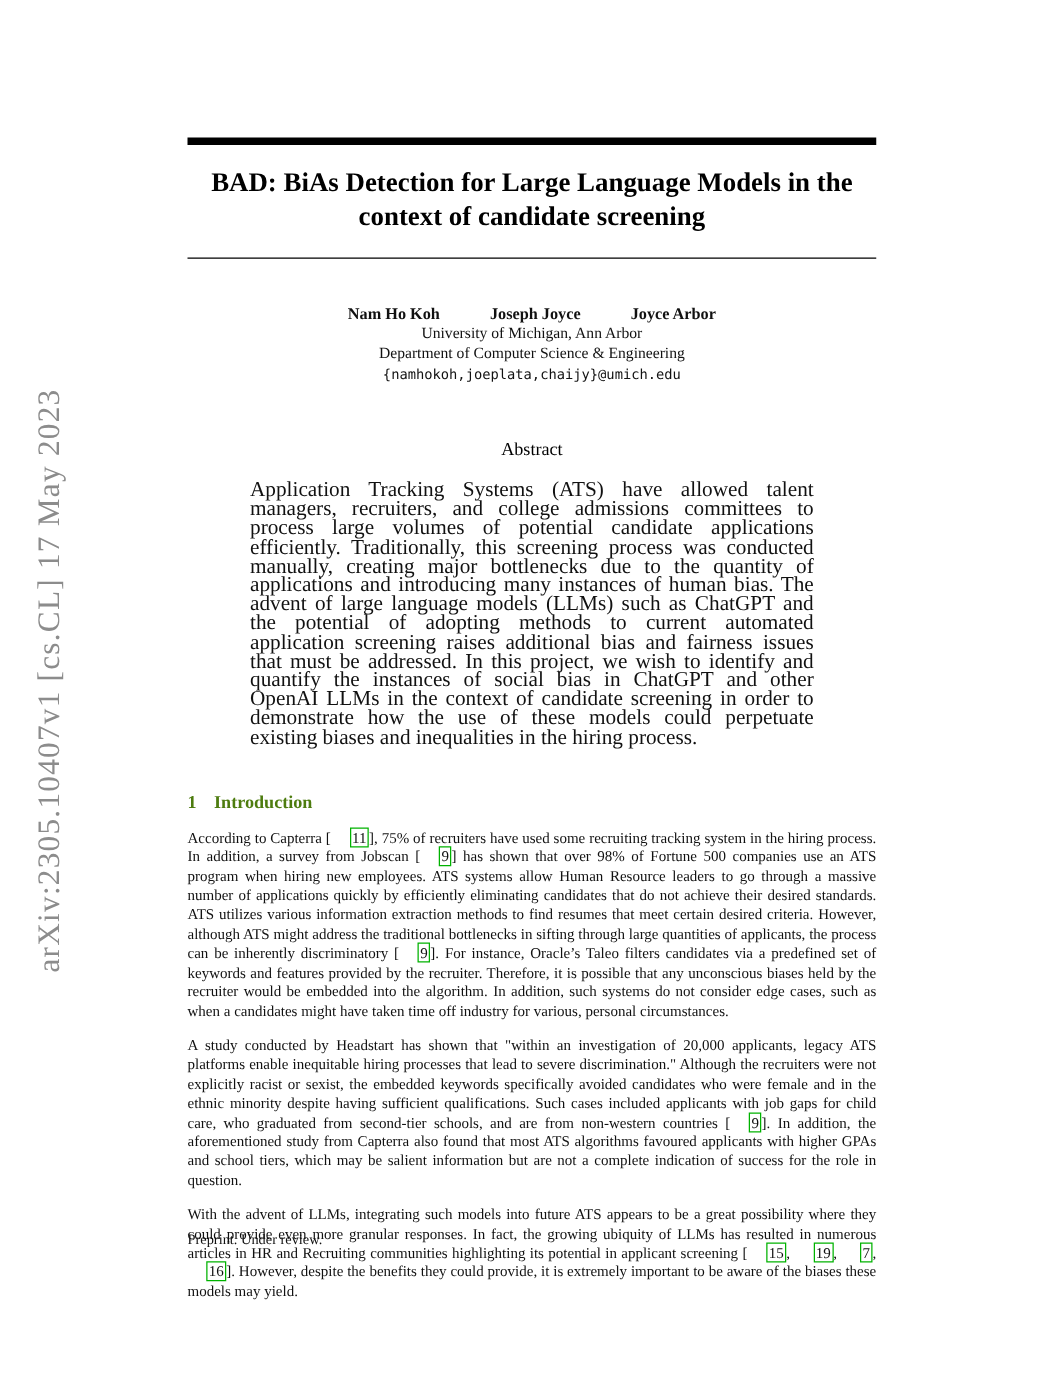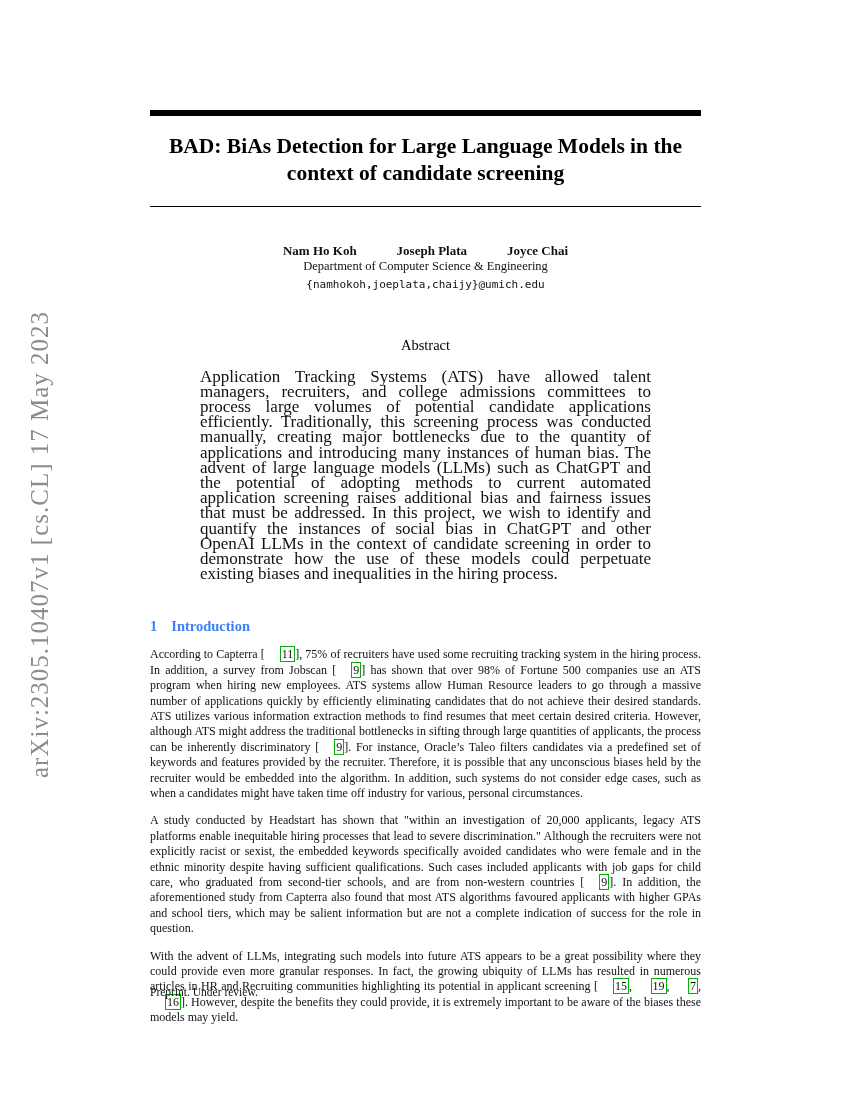--- a/index.html
+++ b/index.html
@@ -54,21 +54,21 @@
     font-weight: normal;
     text-align: center;
     color: #000;
   }
   .abstract-text {
     margin: 15px 50px 0;
     font-size: 17px;
     line-height: 15.2px;
     text-align: justify;
   }
-  .section-heading { margin: 37px 0 0; font-size: 14.5px; font-weight: bold; color: #3b82f6; }
+  .section-heading { margin: 37px 0 0; font-size: 14.5px; font-weight: bold; color: #4d7c0f; }
   .section-number { display: inline-block; margin-right: 14px; }
   .body-para {
     margin: 12px 0 0;
     font-size: 12px;
     line-height: 15.4px;
     text-align: justify;
   }
   .cite {
     border: 1px solid var(--cite-color, #00b200);
     padding: 0 1px;
@@ -91,21 +91,22 @@
 
   <div class="content">
 
     <div class="thick-rule"></div>
 
     <h1 class="title">BAD: BiAs Detection for Large Language Models in the context of candidate screening</h1>
 
     <div class="thin-rule"></div>
 
     <div class="authors">
-      <div class="author-names" id="author-names"><span class="author-name">Nam Ho Koh</span><span class="author-name">Joseph Plata</span><span class="author-name">Joyce Chai</span></div>
+      <div class="author-names" id="author-names"><span class="author-name">Nam Ho Koh</span><span class="author-name">Joseph Joyce</span><span class="author-name">Joyce Arbor</span></div>
+      <div class="affiliation">University of Michigan, Ann Arbor</div>
       <div class="affiliation">Department of Computer Science &amp; Engineering</div>
       <div class="email">{namhokoh,joeplata,chaijy}@umich.edu</div>
     </div>
 
     <h2 class="abstract-heading">Abstract</h2>
 
     <p class="abstract-text">Application Tracking Systems (ATS) have allowed talent managers, recruiters, and college admissions committees to process large volumes of potential candidate applications efficiently. Traditionally, this screening process was conducted manually, creating major bottlenecks due to the quantity of applications and introducing many instances of human bias. The advent of large language models (LLMs) such as ChatGPT and the potential of adopting methods to current automated application screening raises additional bias and fairness issues that must be addressed. In this project, we wish to identify and quantify the instances of social bias in ChatGPT and other OpenAI LLMs in the context of candidate screening in order to demonstrate how the use of these models could perpetuate existing biases and inequalities in the hiring process.</p>
 
     <h3 class="section-heading">
       <span class="section-number">1</span><span>Introduction</span>

